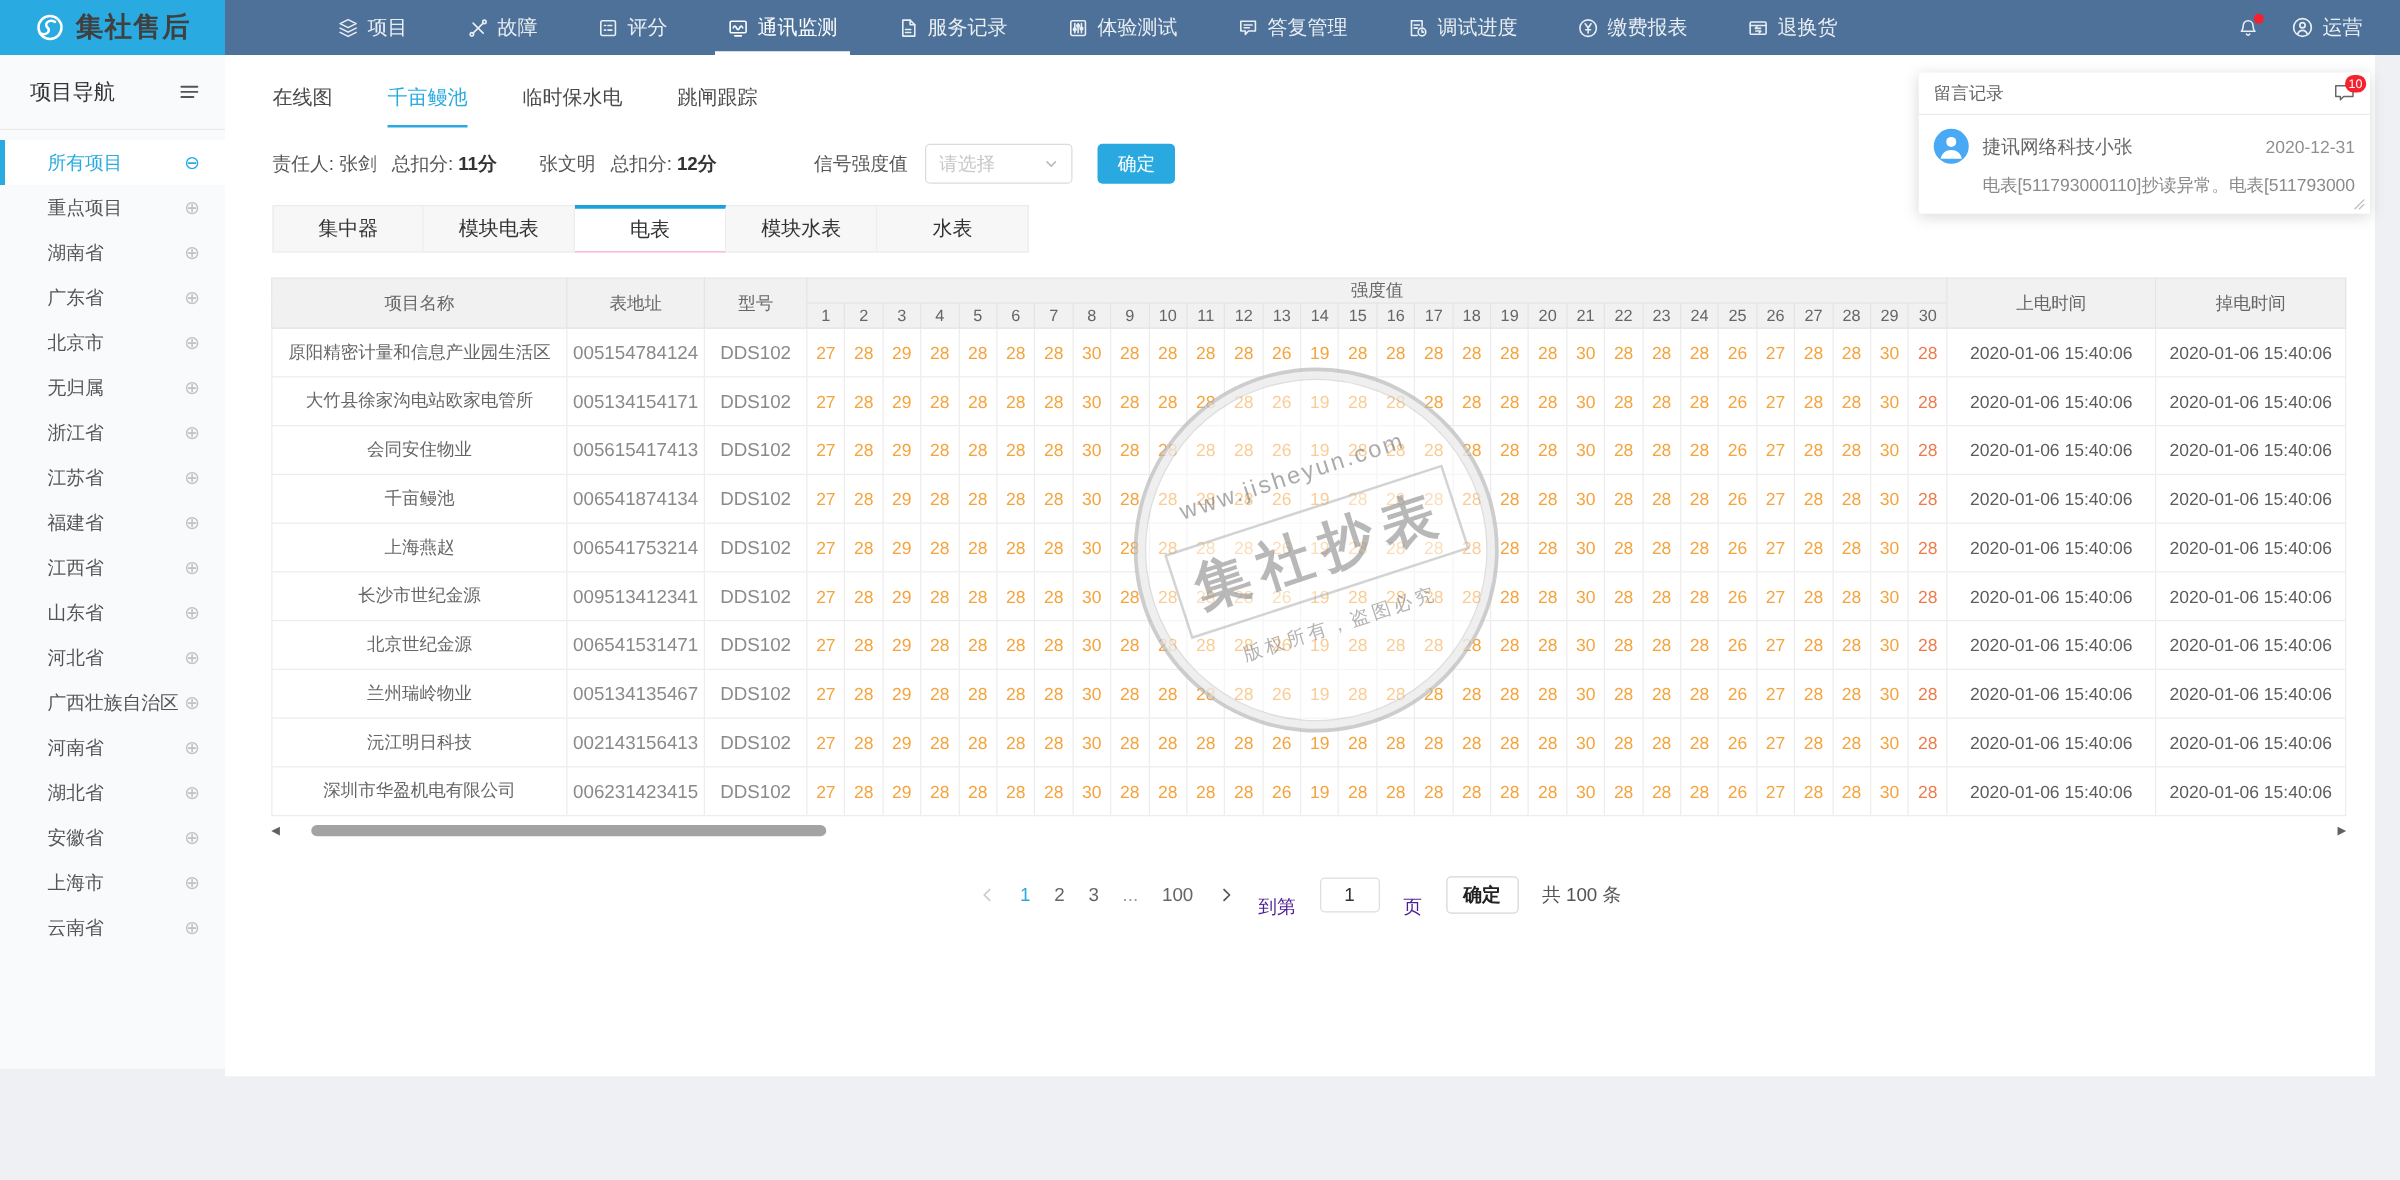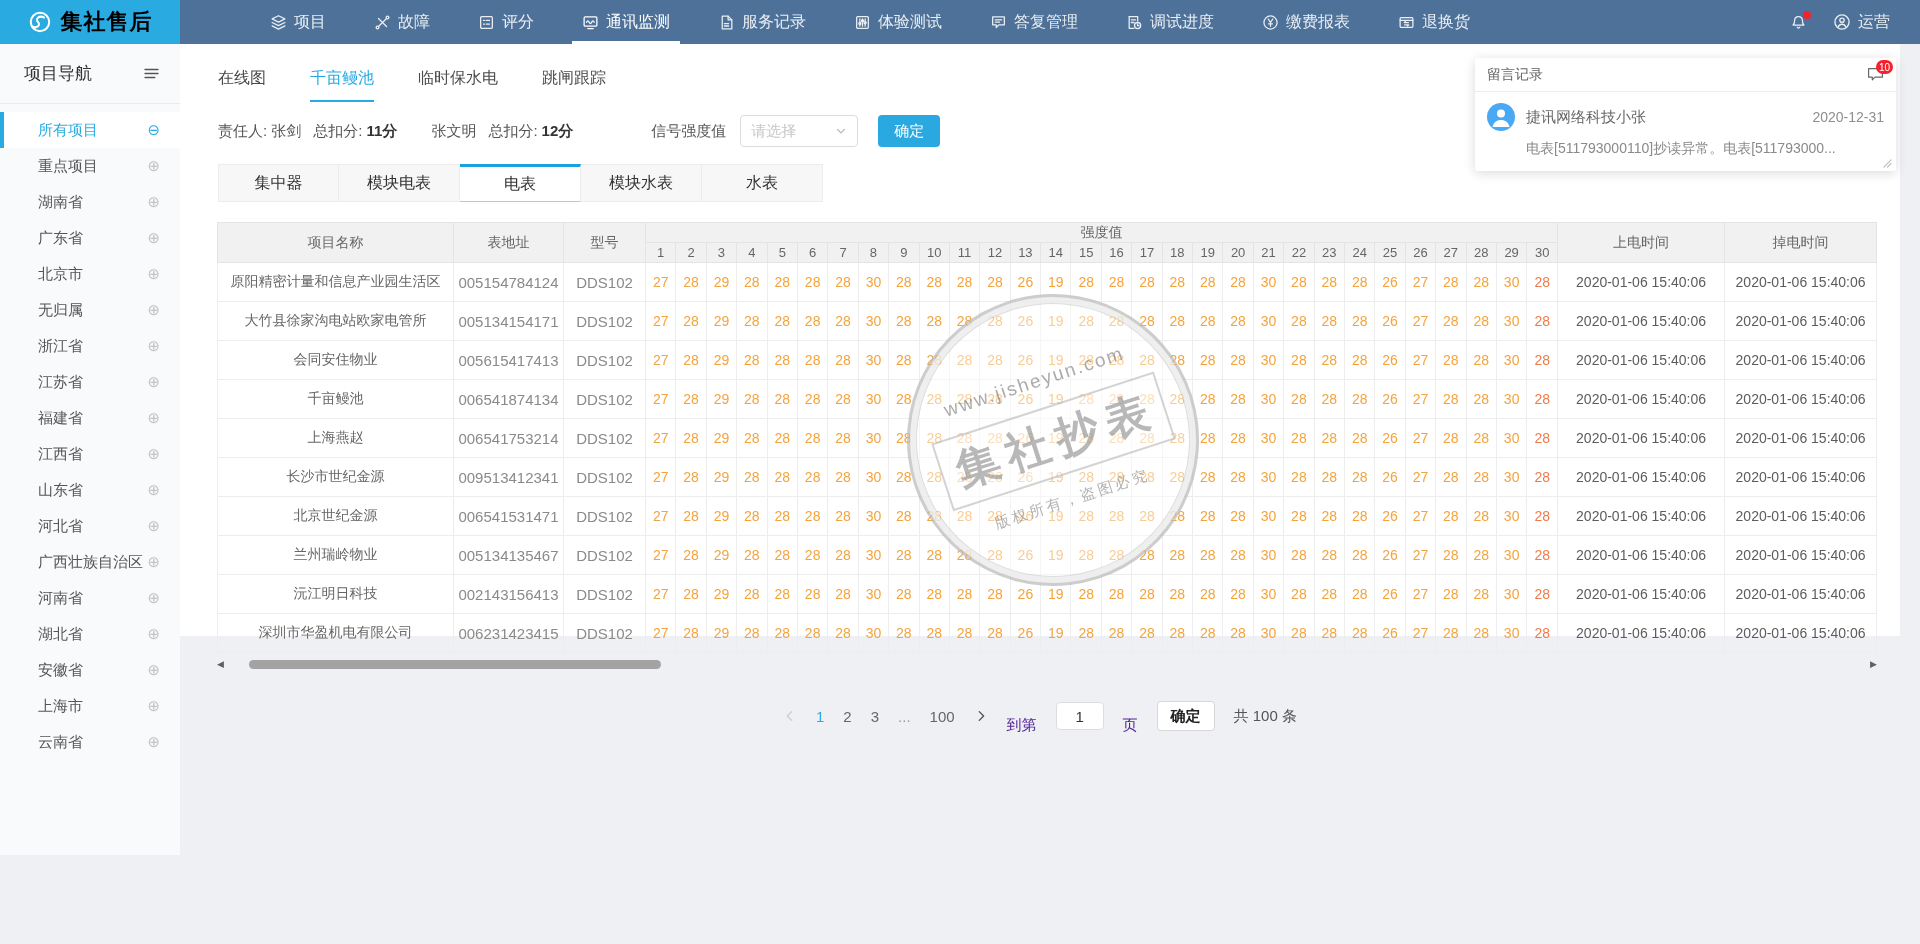--- a/index.html
+++ b/index.html
@@ -7,21 +7,21 @@
   body {
     font-family: "Liberation Sans", "DejaVu Sans", sans-serif;
     background:#eef0f3; position:relative; overflow:hidden; color:#555;
   }
   .icon svg { display:block; }
 
   
   .topnav { position:absolute; top:0; left:0; width:1920px; height:44px;
     background:#4d7198; display:flex; align-items:stretch; z-index:30; }
   .logo { width:180px; background:#29abe2; display:flex; align-items:center;
-    justify-content:center; gap:9px; color:#000000; }
+    justify-content:center; gap:9px; color:#404040; }
   .logo-text { font-size:22px; font-weight:bold; letter-spacing:1px; }
   .nav-items { display:flex; align-items:stretch; margin-left:66px; }
   .nav-item { display:flex; align-items:center; gap:7px; color:#e9eef3;
     font-size:16px; padding:0 24px; cursor:pointer; position:relative; }
   .nav-item.active { color:#fff; }
   .nav-item.active::after { content:""; position:absolute; left:14px; right:14px;
     bottom:0; height:3px; background:#fff; }
   .topnav-right { margin-left:auto; display:flex; align-items:center; gap:26px;
     padding-right:30px; color:#e9eef3; }
   .bell-wrap { position:relative; cursor:pointer; }
@@ -37,21 +37,21 @@
     color:#333; font-size:17px;gap:24px; }
   .hamburger { color:#555; cursor:pointer; }
   .sidebar-list { margin-top:8px; }
   .side-item { height:36px; display:flex; align-items:center; justify-content:space-between;
     padding:0 20px 0 34px; font-size:15px; color:#555; cursor:pointer; border-left:4px solid transparent; }
   .side-item .expand { font-size:15px; color:#c2c2c2; }
   .side-item.selected { background:#fff; color:#29abe2; border-left-color:#29abe2; }
   .side-item.selected .expand { color:#29abe2; }
 
   
-  .main { position:absolute; top:44px; left:180px; width:1720px; height:592px; background:#fff; }
+  .main { position:absolute; top:44px; left:180px; width:1720px; height:817px; background:#fff; }
   .tabs { display:flex; gap:44px; padding:24px 0 0 38px; font-size:16px; color:#4a4a4a; }
   .tab { padding-bottom:11px; cursor:pointer; border-bottom:2px solid transparent; }
   .tab.active { color:#29abe2; border-bottom-color:#29abe2; }
 
   .filterbar { display:flex; align-items:center; margin:12px 0 0 38px; height:34px;
     font-size:15px; color:#555; }
   .filterbar b { color:#333; margin-left:4px; }
   .fgap { width:34px; }
   .strength-label { margin-left:78px; margin-right:14px; color:#555; }
   .select { width:118px; height:32px; border:1px solid #dcdcdc; border-radius:4px;
@@ -115,21 +115,21 @@
   .page-no.dots { color:#999; cursor:default; }
   .goto-label, .page-word { color:#4c1d95;margin-top:19px; }
   .goto-input { width:48px; height:28px; border:1px solid #ddd; border-radius:4px;
     text-align:center; font-size:15px; color:#333; font-family:inherit; }
   .btn-go { height:30px; padding:0 13px; background:#fff; border:1px solid #d6d6d6;
     border-radius:4px; font-size:15px; color:#222; font-weight:bold; cursor:pointer;
     font-family:inherit; }
   .total { color:#555; }
 
   
-  .message-panel { position:absolute; top:58px; right:24px; width:421px; background:#fff;
+  .message-panel { position:absolute; top:58px; right:24px; width:361px; background:#fff;
     box-shadow:0 2px 12px rgba(0,0,0,.15); border-radius:2px; z-index:40; }
   .mp-header { height:34px; display:flex; align-items:center; justify-content:space-between;
     padding:0 12px; border-bottom:1px solid #ececec; font-size:14px; color:#666; }
   .mp-bubble { position:relative; color:#666; cursor:pointer; }
   .mp-badge { position:absolute; top:-7px; right:-9px; min-width:16px; height:14px;
     background:#f5222d; color:#fff; font-size:10px; border-radius:8px; padding:0 3px;
     display:flex; align-items:center; justify-content:center; }
   .mp-body { padding:11px 12px 13px; position:relative; }
   .mp-row1 { display:flex; align-items:center; }
   .avatar { width:28px; height:28px; border-radius:50%; background:#4aa9f5; flex:none; }

